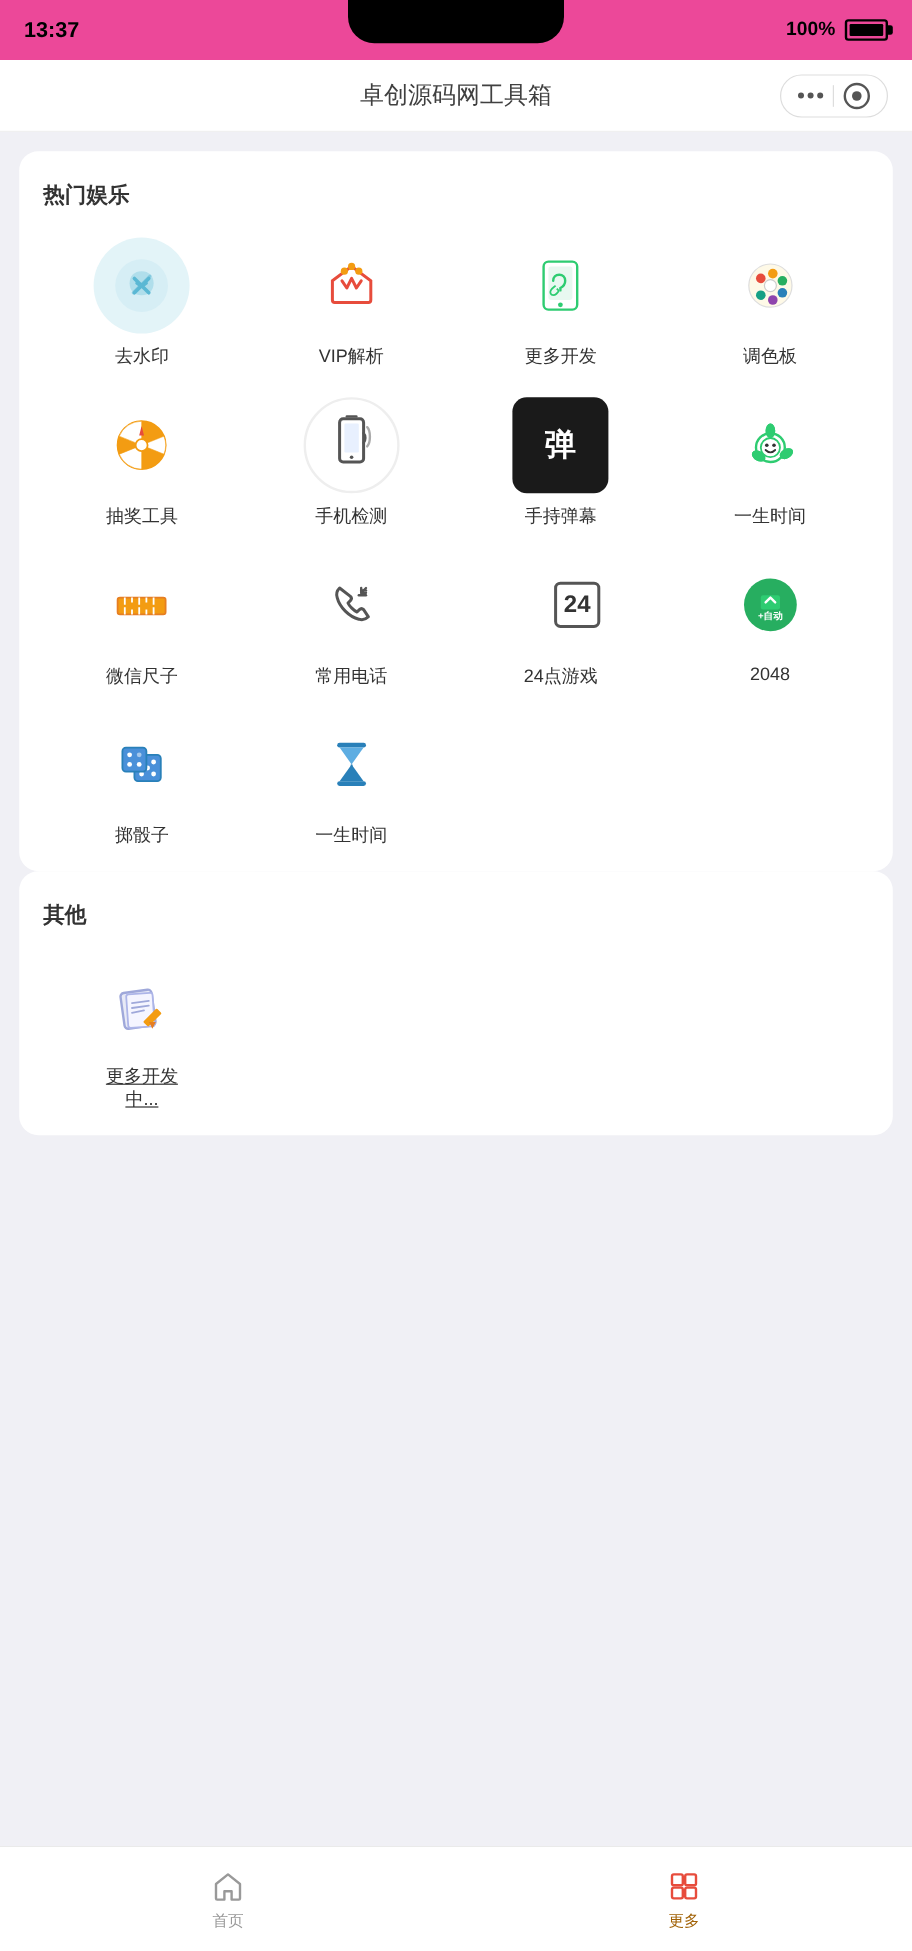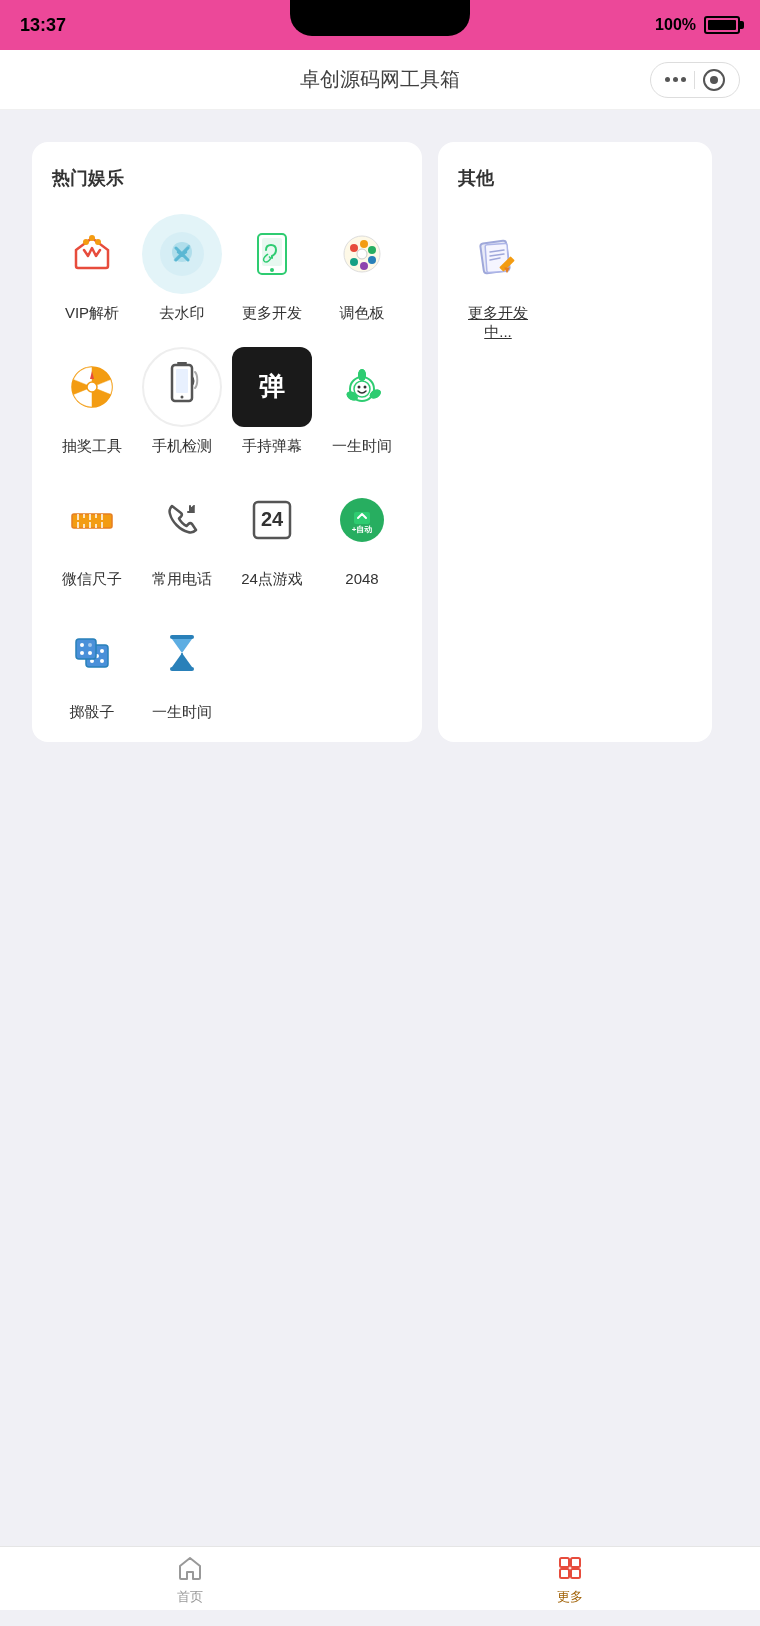--- a/index.html
+++ b/index.html
@@ -123,24 +123,23 @@
     }
     .record-inner {
       width: 8px;
       height: 8px;
       background: #555;
       border-radius: 50%;
     }
 
     
     .main {
-      padding: 32px;
-      display: flex;
-      flex-direction: row;
-      gap: 16px;
+      padding: 16px;
+      display: flex;
+      flex-direction: column;
     }
 
     
     .section-card {
       background: #fff;
       border-radius: 16px;
       padding: 24px 20px 20px;
     }
     .section-title {
       font-size: 18px;
@@ -176,24 +175,24 @@
     }
     .item-label {
       font-size: 15px;
       color: #333;
       text-align: center;
     }
 
     
     .bottom-nav {
       position: fixed;
-      bottom: 16px;
+      bottom: 0;
       left: 0;
       width: 760px;
-      height: 64px;
+      height: 88px;
       background: #fff;
       border-top: 1px solid #e5e5e5;
       display: flex;
       align-items: center;
       justify-content: space-around;
     }
     .nav-item {
       display: flex;
       flex-direction: column;
       align-items: center;
@@ -241,43 +240,43 @@
   </div>
 </div>
 
 <div class="main">
 
   <div class="section-card">
     <div class="section-title">热门娱乐</div>
     <div class="grid">
 
       <div class="grid-item">
+        <div class="icon-wrap bg-light-blue">
+          <svg viewBox="0 0 52 52" fill="none" xmlns="http://www.w3.org/2000/svg">
+            <circle cx="26" cy="26" r="22" fill="#d6eef5"></circle>
+            <path d="M26 14 C20 14 16 18 16 24 C16 30 20 34 26 34 C32 34 36 30 36 24 C36 18 32 14 26 14Z" fill="#5bb8d4" opacity="0.3"></path>
+            <path d="M20 20 L32 32 M32 20 L20 32" stroke="#5bb8d4" stroke-width="3" stroke-linecap="round"></path>
+            <path d="M22 24 C22 24 24 26 26 26 C28 26 30 24 30 24" stroke="#5bb8d4" stroke-width="2.5" stroke-linecap="round" fill="none"></path>
+            <path d="M19 32 L33 18" stroke="#5bb8d4" stroke-width="2.5" stroke-linecap="round" opacity="0.5"></path>
+          </svg>
+        </div>
+        <span class="item-label">去水印</span>
+      </div>
+
+      <div class="grid-item">
         <div class="icon-wrap" style="background:transparent;">
           <svg viewBox="0 0 52 52" fill="none" xmlns="http://www.w3.org/2000/svg">
             <path d="M10 22 L26 10 L42 22 L42 38 C42 39.1 41.1 40 40 40 L12 40 C10.9 40 10 39.1 10 38 Z" fill="none" stroke="#e74c3c" stroke-width="2.5"></path>
             <path d="M18 22 L22 28 L26 20 L30 28 L34 22" stroke="#e74c3c" stroke-width="2.5" stroke-linecap="round" stroke-linejoin="round" fill="none"></path>
             <circle cx="20" cy="14" r="3" fill="#f39c12"></circle>
             <circle cx="32" cy="14" r="3" fill="#f39c12"></circle>
             <circle cx="26" cy="10" r="3" fill="#f39c12"></circle>
           </svg>
         </div>
         <span class="item-label">VIP解析</span>
-      </div>
-
-      <div class="grid-item">
-        <div class="icon-wrap bg-light-blue">
-          <svg viewBox="0 0 52 52" fill="none" xmlns="http://www.w3.org/2000/svg">
-            <circle cx="26" cy="26" r="22" fill="#d6eef5"></circle>
-            <path d="M26 14 C20 14 16 18 16 24 C16 30 20 34 26 34 C32 34 36 30 36 24 C36 18 32 14 26 14Z" fill="#5bb8d4" opacity="0.3"></path>
-            <path d="M20 20 L32 32 M32 20 L20 32" stroke="#5bb8d4" stroke-width="3" stroke-linecap="round"></path>
-            <path d="M22 24 C22 24 24 26 26 26 C28 26 30 24 30 24" stroke="#5bb8d4" stroke-width="2.5" stroke-linecap="round" fill="none"></path>
-            <path d="M19 32 L33 18" stroke="#5bb8d4" stroke-width="2.5" stroke-linecap="round" opacity="0.5"></path>
-          </svg>
-        </div>
-        <span class="item-label">去水印</span>
       </div>
 
       <div class="grid-item">
         <div class="icon-wrap" style="background:transparent;">
           <svg viewBox="0 0 52 52" fill="none" xmlns="http://www.w3.org/2000/svg">
             <rect x="12" y="6" width="28" height="40" rx="4" fill="none" stroke="#2ecc71" stroke-width="2"></rect>
             <rect x="16" y="10" width="20" height="28" rx="2" fill="#e8f8f0"></rect>
             <circle cx="26" cy="42" r="2" fill="#2ecc71"></circle>
             <path d="M20 22 C20 19 22 17 25 17 C28 17 30 19 30 22 C30 25 28 27 26 28 L26 30" stroke="#2ecc71" stroke-width="2" stroke-linecap="round" fill="none"></path>
             <path d="M22 26 C21 27 19 28 18 30 C17 32 18 34 20 34 C21 34 22 33.5 22.5 33 L24 31.5 C24.5 31 24.5 30 24 29.5 L23 28.5" fill="none" stroke="#2ecc71" stroke-width="1.5"></path>
@@ -395,21 +394,21 @@
             <path d="M32 18 L38 18" stroke="#555" stroke-width="2" stroke-linecap="round"></path>
 
             <path d="M38 12 L34 16" stroke="#555" stroke-width="2" stroke-linecap="round"></path>
             <path d="M34 12 L34 16 L38 16" fill="none" stroke="#555" stroke-width="2" stroke-linecap="round" stroke-linejoin="round"></path>
           </svg>
         </div>
         <span class="item-label">常用电话</span>
       </div>
 
       <div class="grid-item">
-        <div class="icon-wrap" style="background:transparent;">
+        <div class="icon-wrap" style="background:transparent;justify-content:flex-end;">
           <svg viewBox="0 0 52 52" fill="none" xmlns="http://www.w3.org/2000/svg">
             <rect x="8" y="8" width="36" height="36" rx="4" fill="none" stroke="#555" stroke-width="2.5"></rect>
             <text x="26" y="32" text-anchor="middle" font-size="20" font-weight="bold" fill="#333" font-family="sans-serif">24</text>
           </svg>
         </div>
         <span class="item-label">24点游戏</span>
       </div>
 
       <div class="grid-item">
         <div class="icon-wrap" style="background:transparent;">

